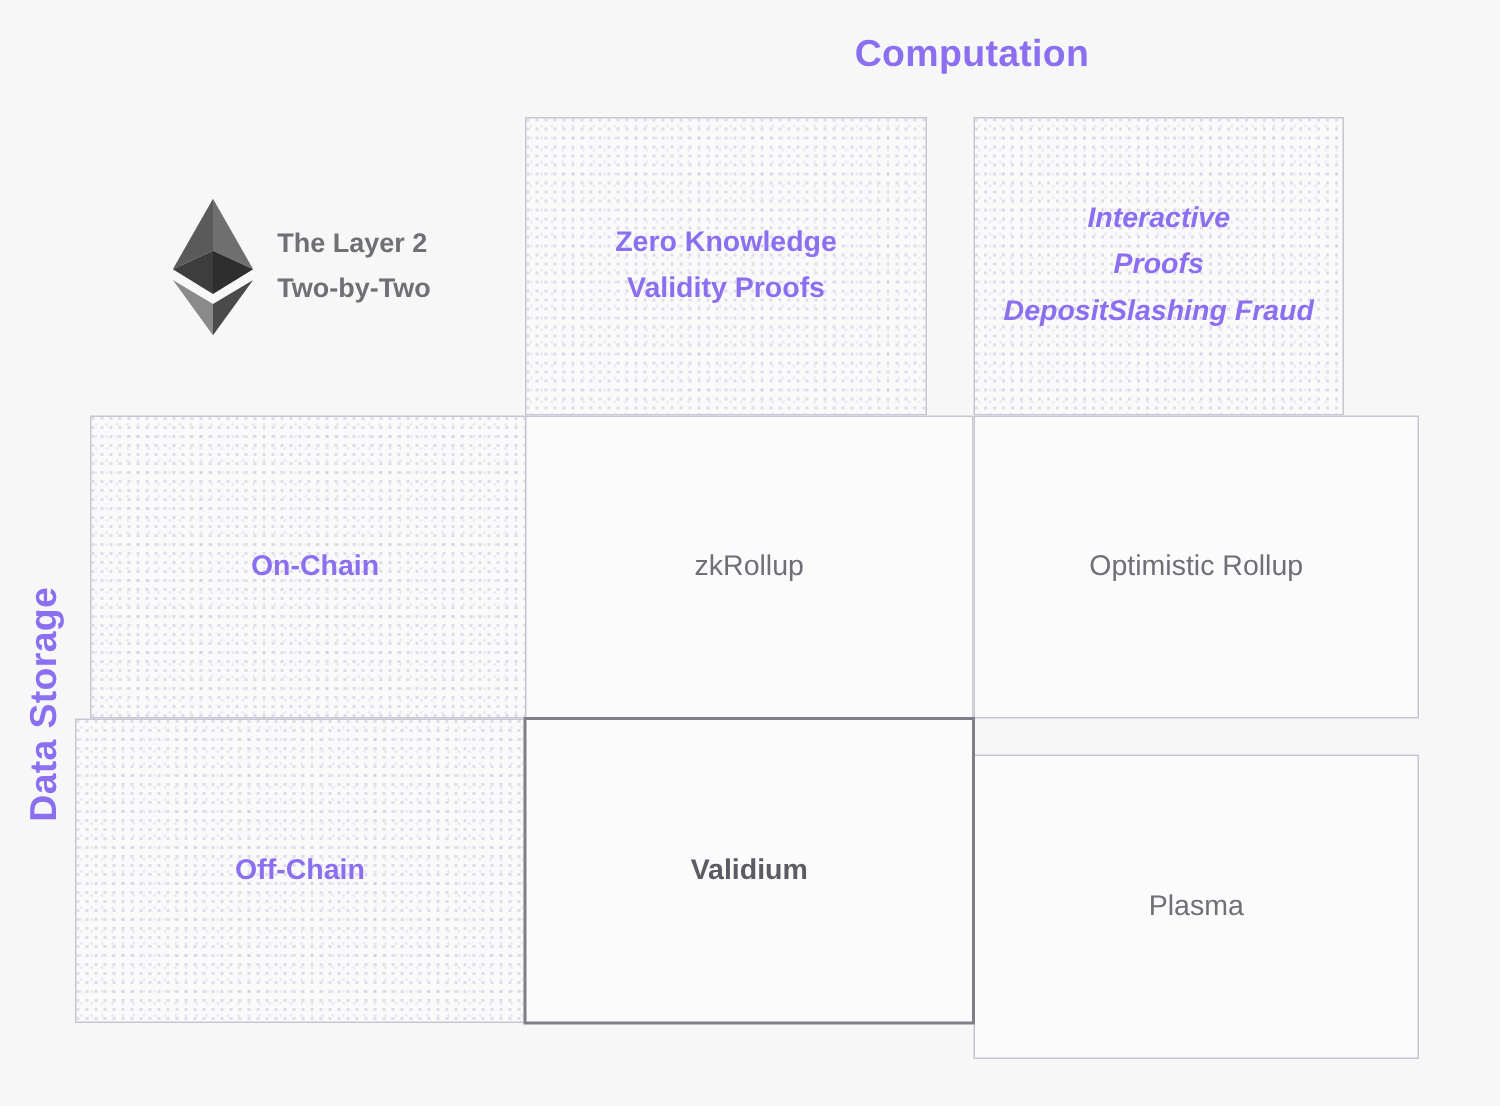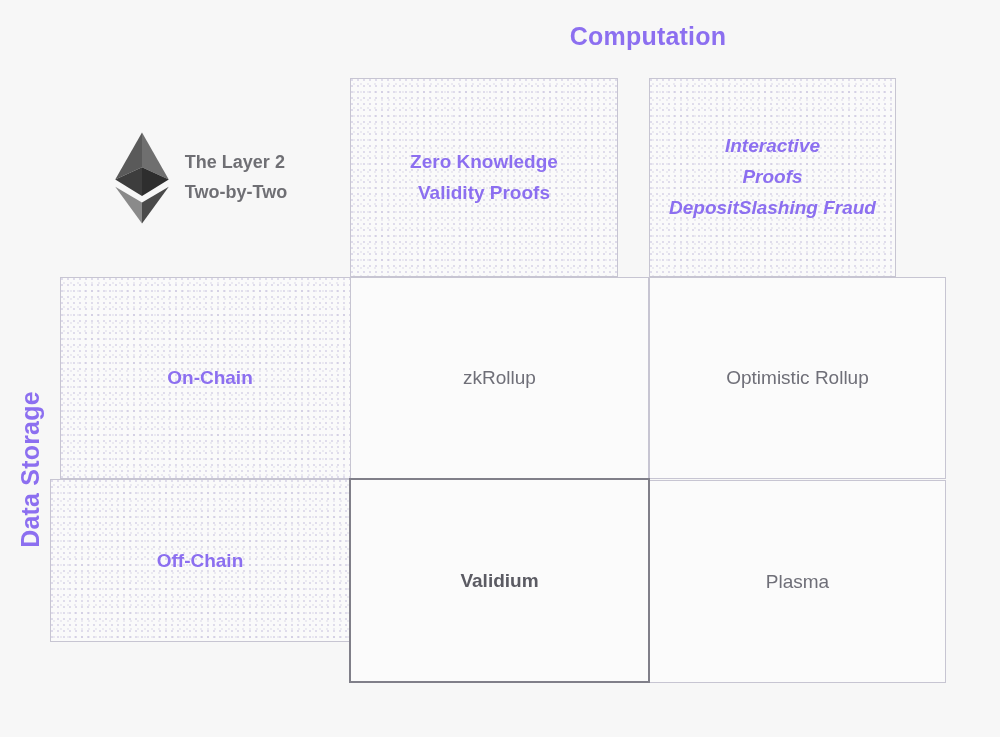--- a/index.html
+++ b/index.html
@@ -133,21 +133,21 @@
   #row-head-onchain {
     left: 10px;
     top: 199px;
     width: 300px;
     height: 202px;
   }
   #row-head-offchain {
     left: 0px;
     top: 401px;
     width: 300px;
-    height: 163px;
+    height: 203px;
   }
   .row-head-text {
     font-size: 19px;
     font-weight: bold;
     color: #8c6ff0;
   }
 
   
   #cell-zkrollup {
     left: 300px;
@@ -162,21 +162,21 @@
     height: 202px;
   }
   #cell-validium {
     left: 299px;
     top: 400px;
     width: 301px;
     height: 205px;
   }
   #cell-plasma {
     left: 599px;
-    top: 402px;
+    top: 425px;
     width: 297px;
     height: 203px;
   }
   .body-text {
     font-size: 19px;
     font-weight: normal;
     color: #6f6f78;
   }
   .body-text.emphasis {
     font-weight: bold;

